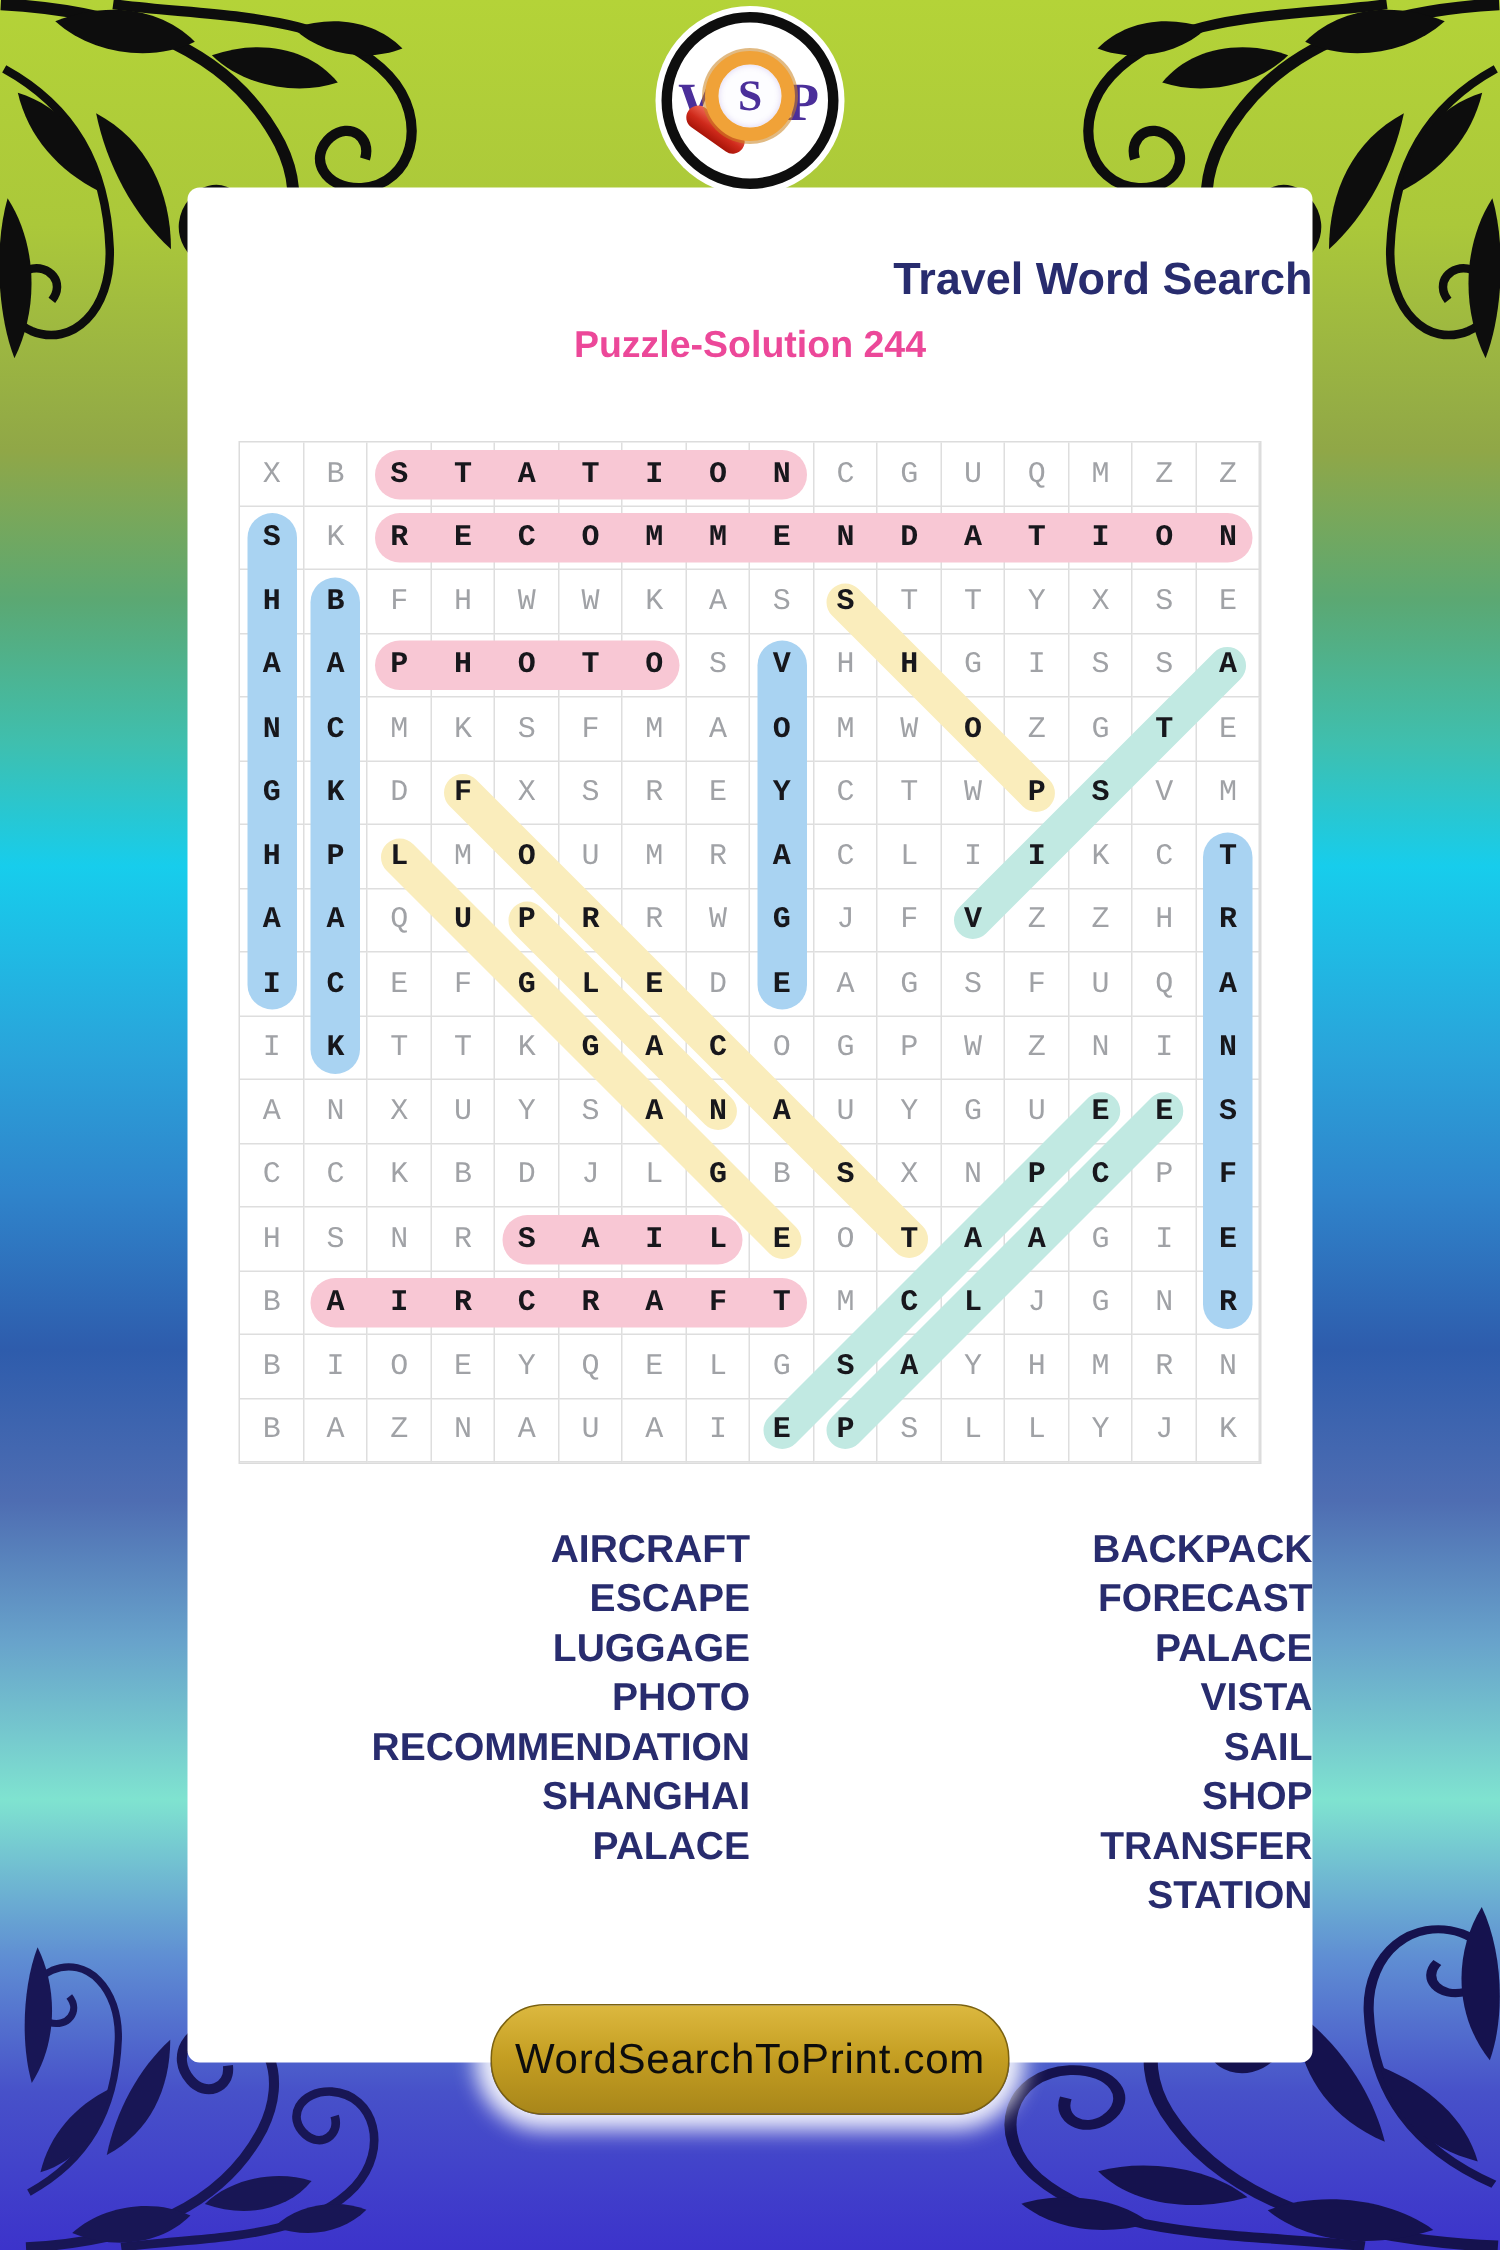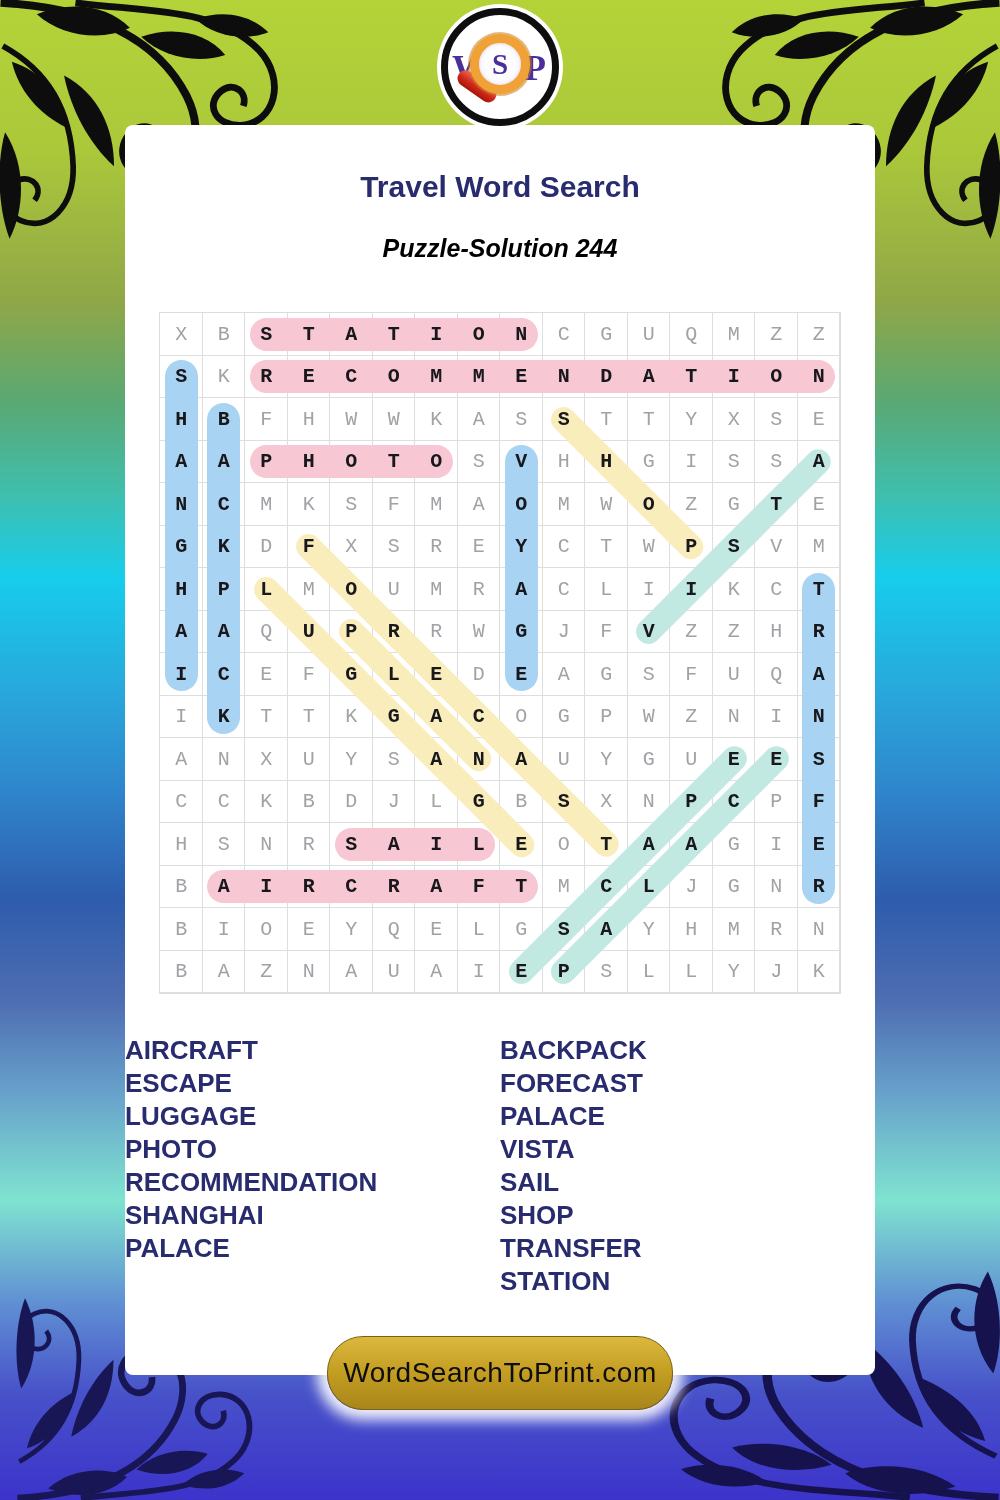--- a/index.html
+++ b/index.html
@@ -12,38 +12,38 @@
   
   .corner{position:absolute;pointer-events:none;}
   .corner svg{width:100%;height:100%;}
   .tl{top:-4px;left:-4px;width:295px;height:295px;color:#0d0d0d;}
   .tr{top:-4px;right:-4px;width:295px;height:295px;color:#0d0d0d;transform:scaleX(-1);}
   .bl{bottom:-4px;left:-4px;width:285px;height:250px;color:#181655;transform:scaleY(-1);}
   .br{bottom:-4px;right:-4px;width:350px;height:250px;color:#15124e;transform:scale(-1,-1);}
   
   .card{position:absolute;left:125px;top:125px;width:750px;height:1250px;
     background:#ffffff;border-radius:8px;}
-  .title{margin:44px 12px 0;text-align:center;font-size:30px;line-height:36px;
+  .title{margin:44px 0 0;text-align:right;font-size:30px;line-height:36px;
     font-weight:bold;color:#282c6e;}
-  .subtitle{margin:28px 0 0;text-align:center;font-size:25px;line-height:31px;
-    font-weight:bold;color:#000000;font-style:italic;}
+  .subtitle{margin:10px 0 0;text-align:center;font-size:25px;line-height:31px;
+    font-weight:bold;color:#ec4899;}
   
   .grid-wrap{position:relative;width:682px;height:682px;margin:48px auto 0;
     background:#ffffff;border:1px solid #dcdcdc;box-sizing:border-box;}
   .layer{position:absolute;left:0;top:0;width:680px;height:680px;}
   .cells,.letters{display:grid;grid-template-columns:repeat(16,42.5px);
     grid-template-rows:repeat(16,42.5px);}
   .cell{box-sizing:border-box;border-right:1px solid #dedede;border-bottom:1px solid #dedede;}
   .lt{display:flex;align-items:center;justify-content:center;
     font-family:"Liberation Mono",monospace;font-size:20px;color:#a0a2a6;}
   .lt.hit{color:#17171c;font-weight:bold;}
   .cap{position:absolute;}
   
   .words{display:flex;margin-top:40px;}
-  .wcol{flex:1;text-align:left;}
+  .wcol{flex:1;text-align:right;}
   .witem{font-size:26px;line-height:33px;font-weight:bold;color:#282c6e;}
   
   .logo{position:absolute;left:50%;top:8px;transform:translateX(-50%);
     width:104px;height:104px;border-radius:50%;background:#ffffff;
     border:7px solid #0e0e0e;box-shadow:0 0 0 4px #ffffff;z-index:6;}
   .logo-letter{position:absolute;top:32px;font-family:"Liberation Serif",serif;
     font-weight:bold;font-size:36px;color:#4b2f9a;z-index:1;}
   .logo-w{left:4px;}
   .logo-p{right:6px;}
   .lens{position:absolute;left:50%;top:50%;transform:translate(-50%,-55%);

